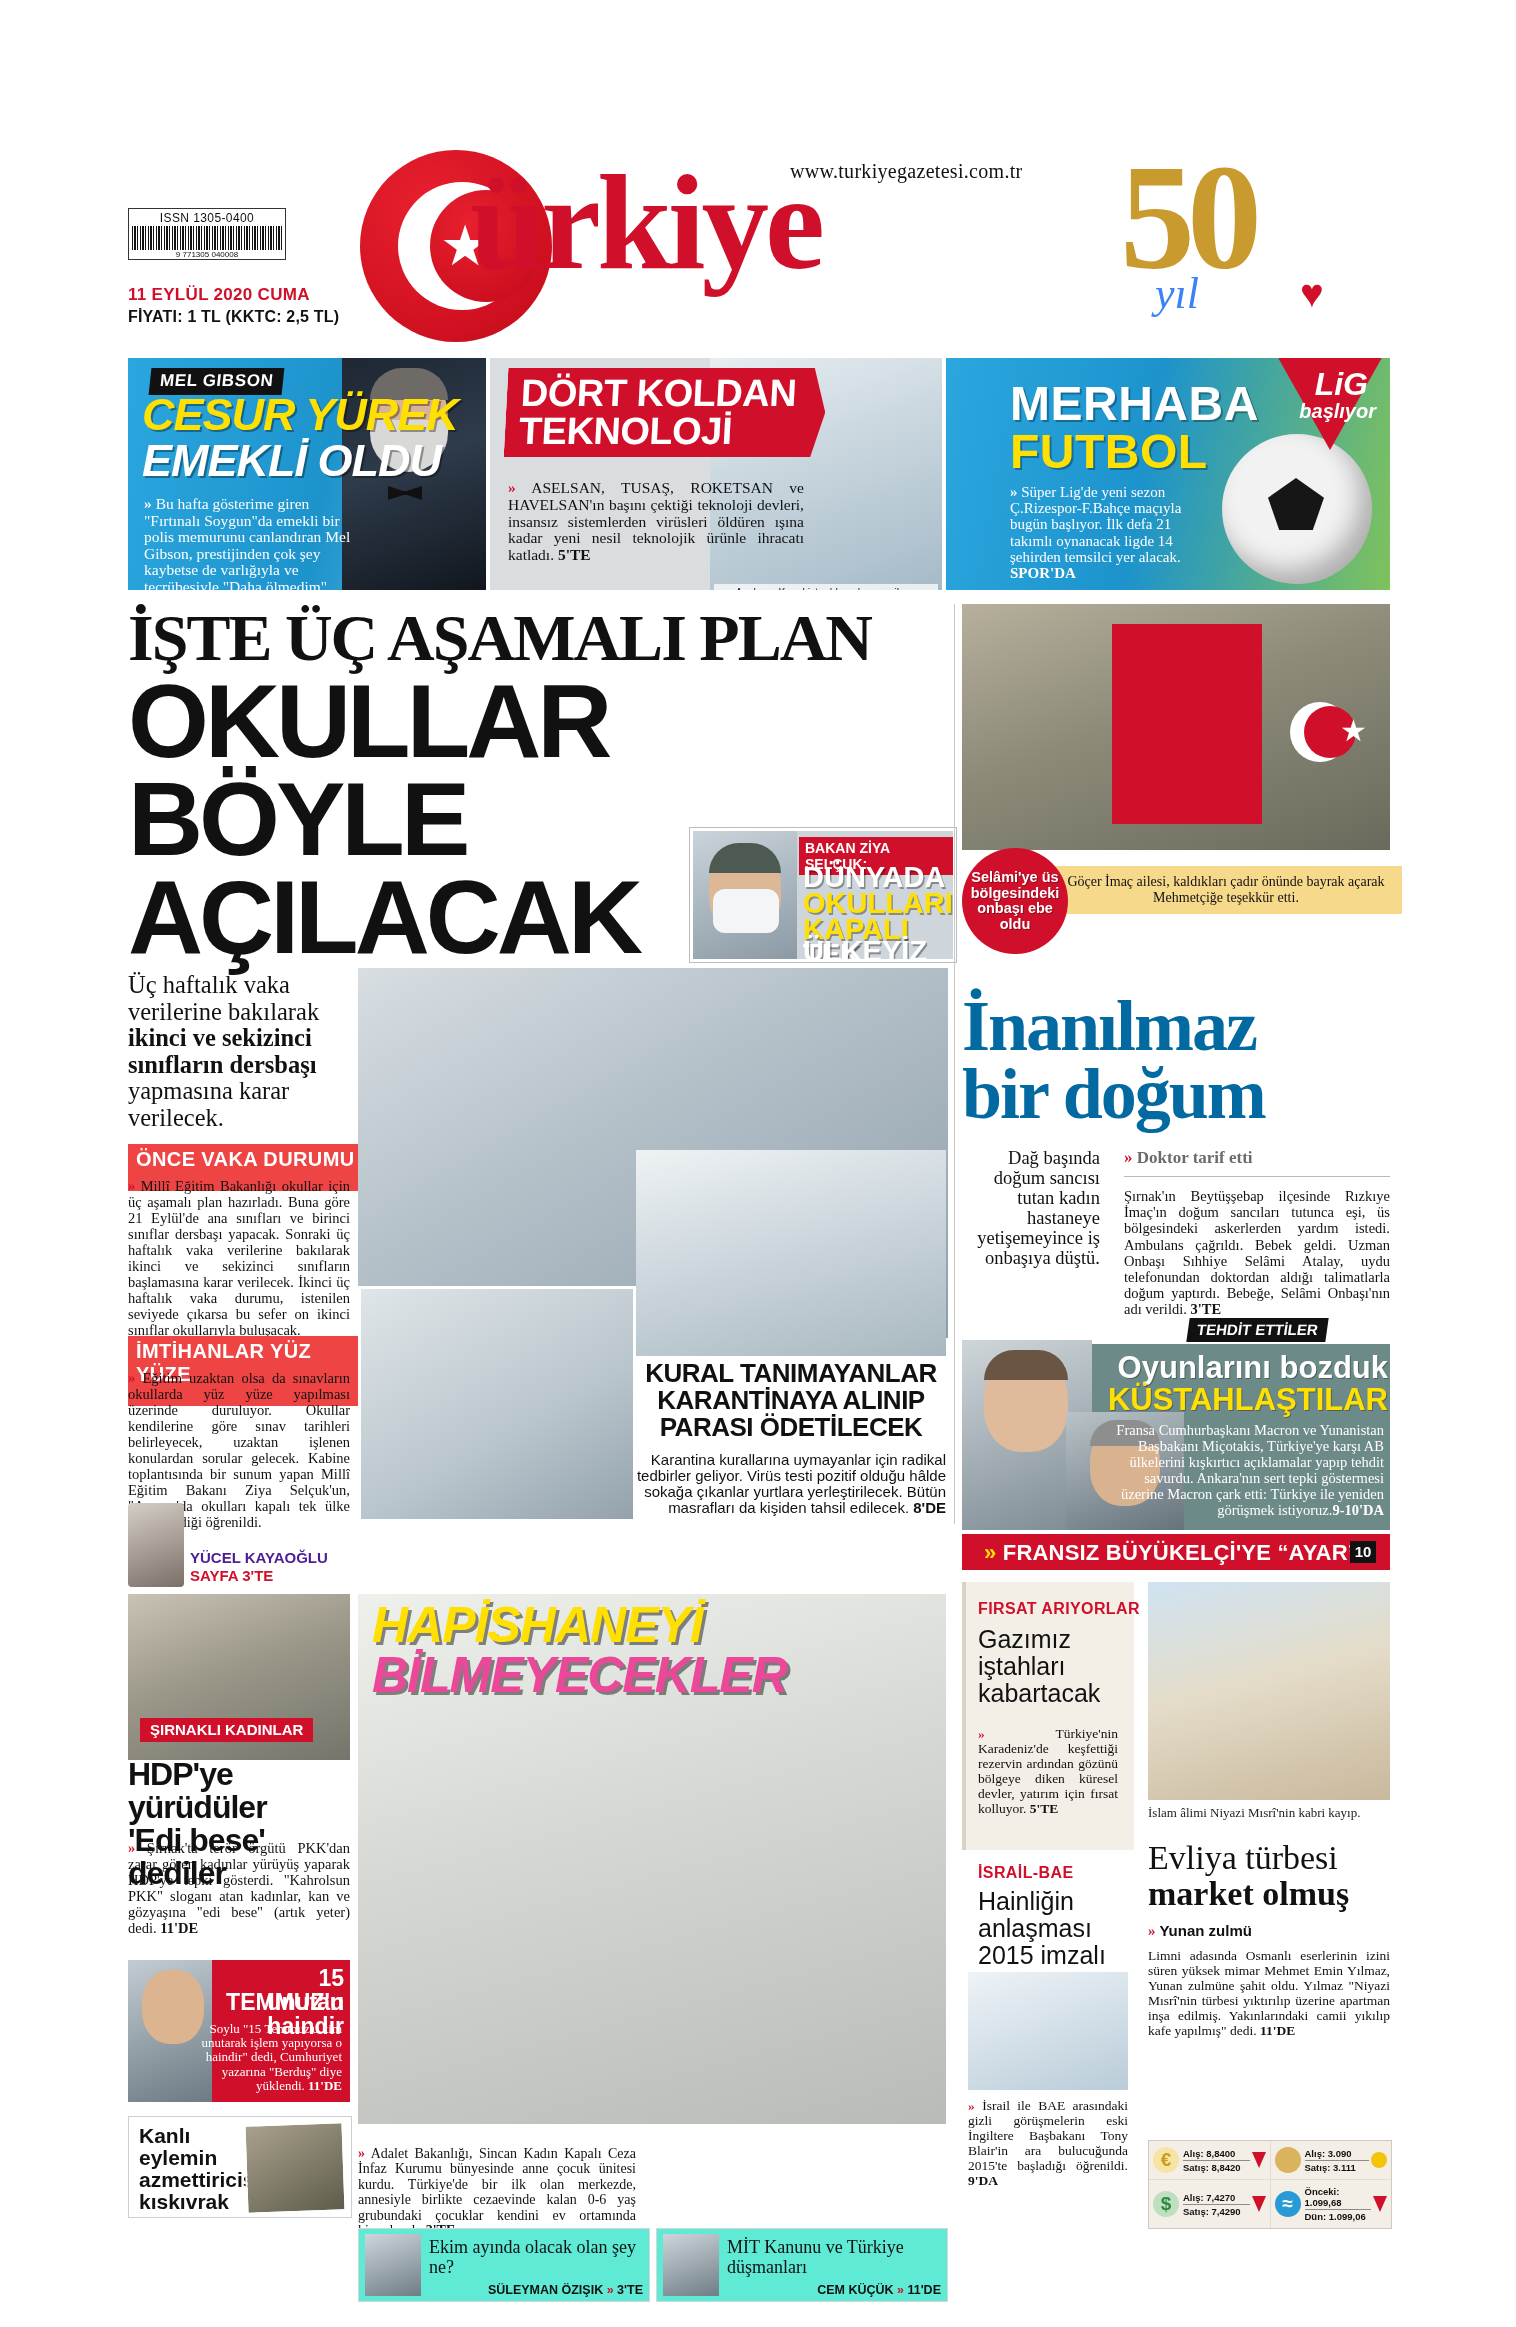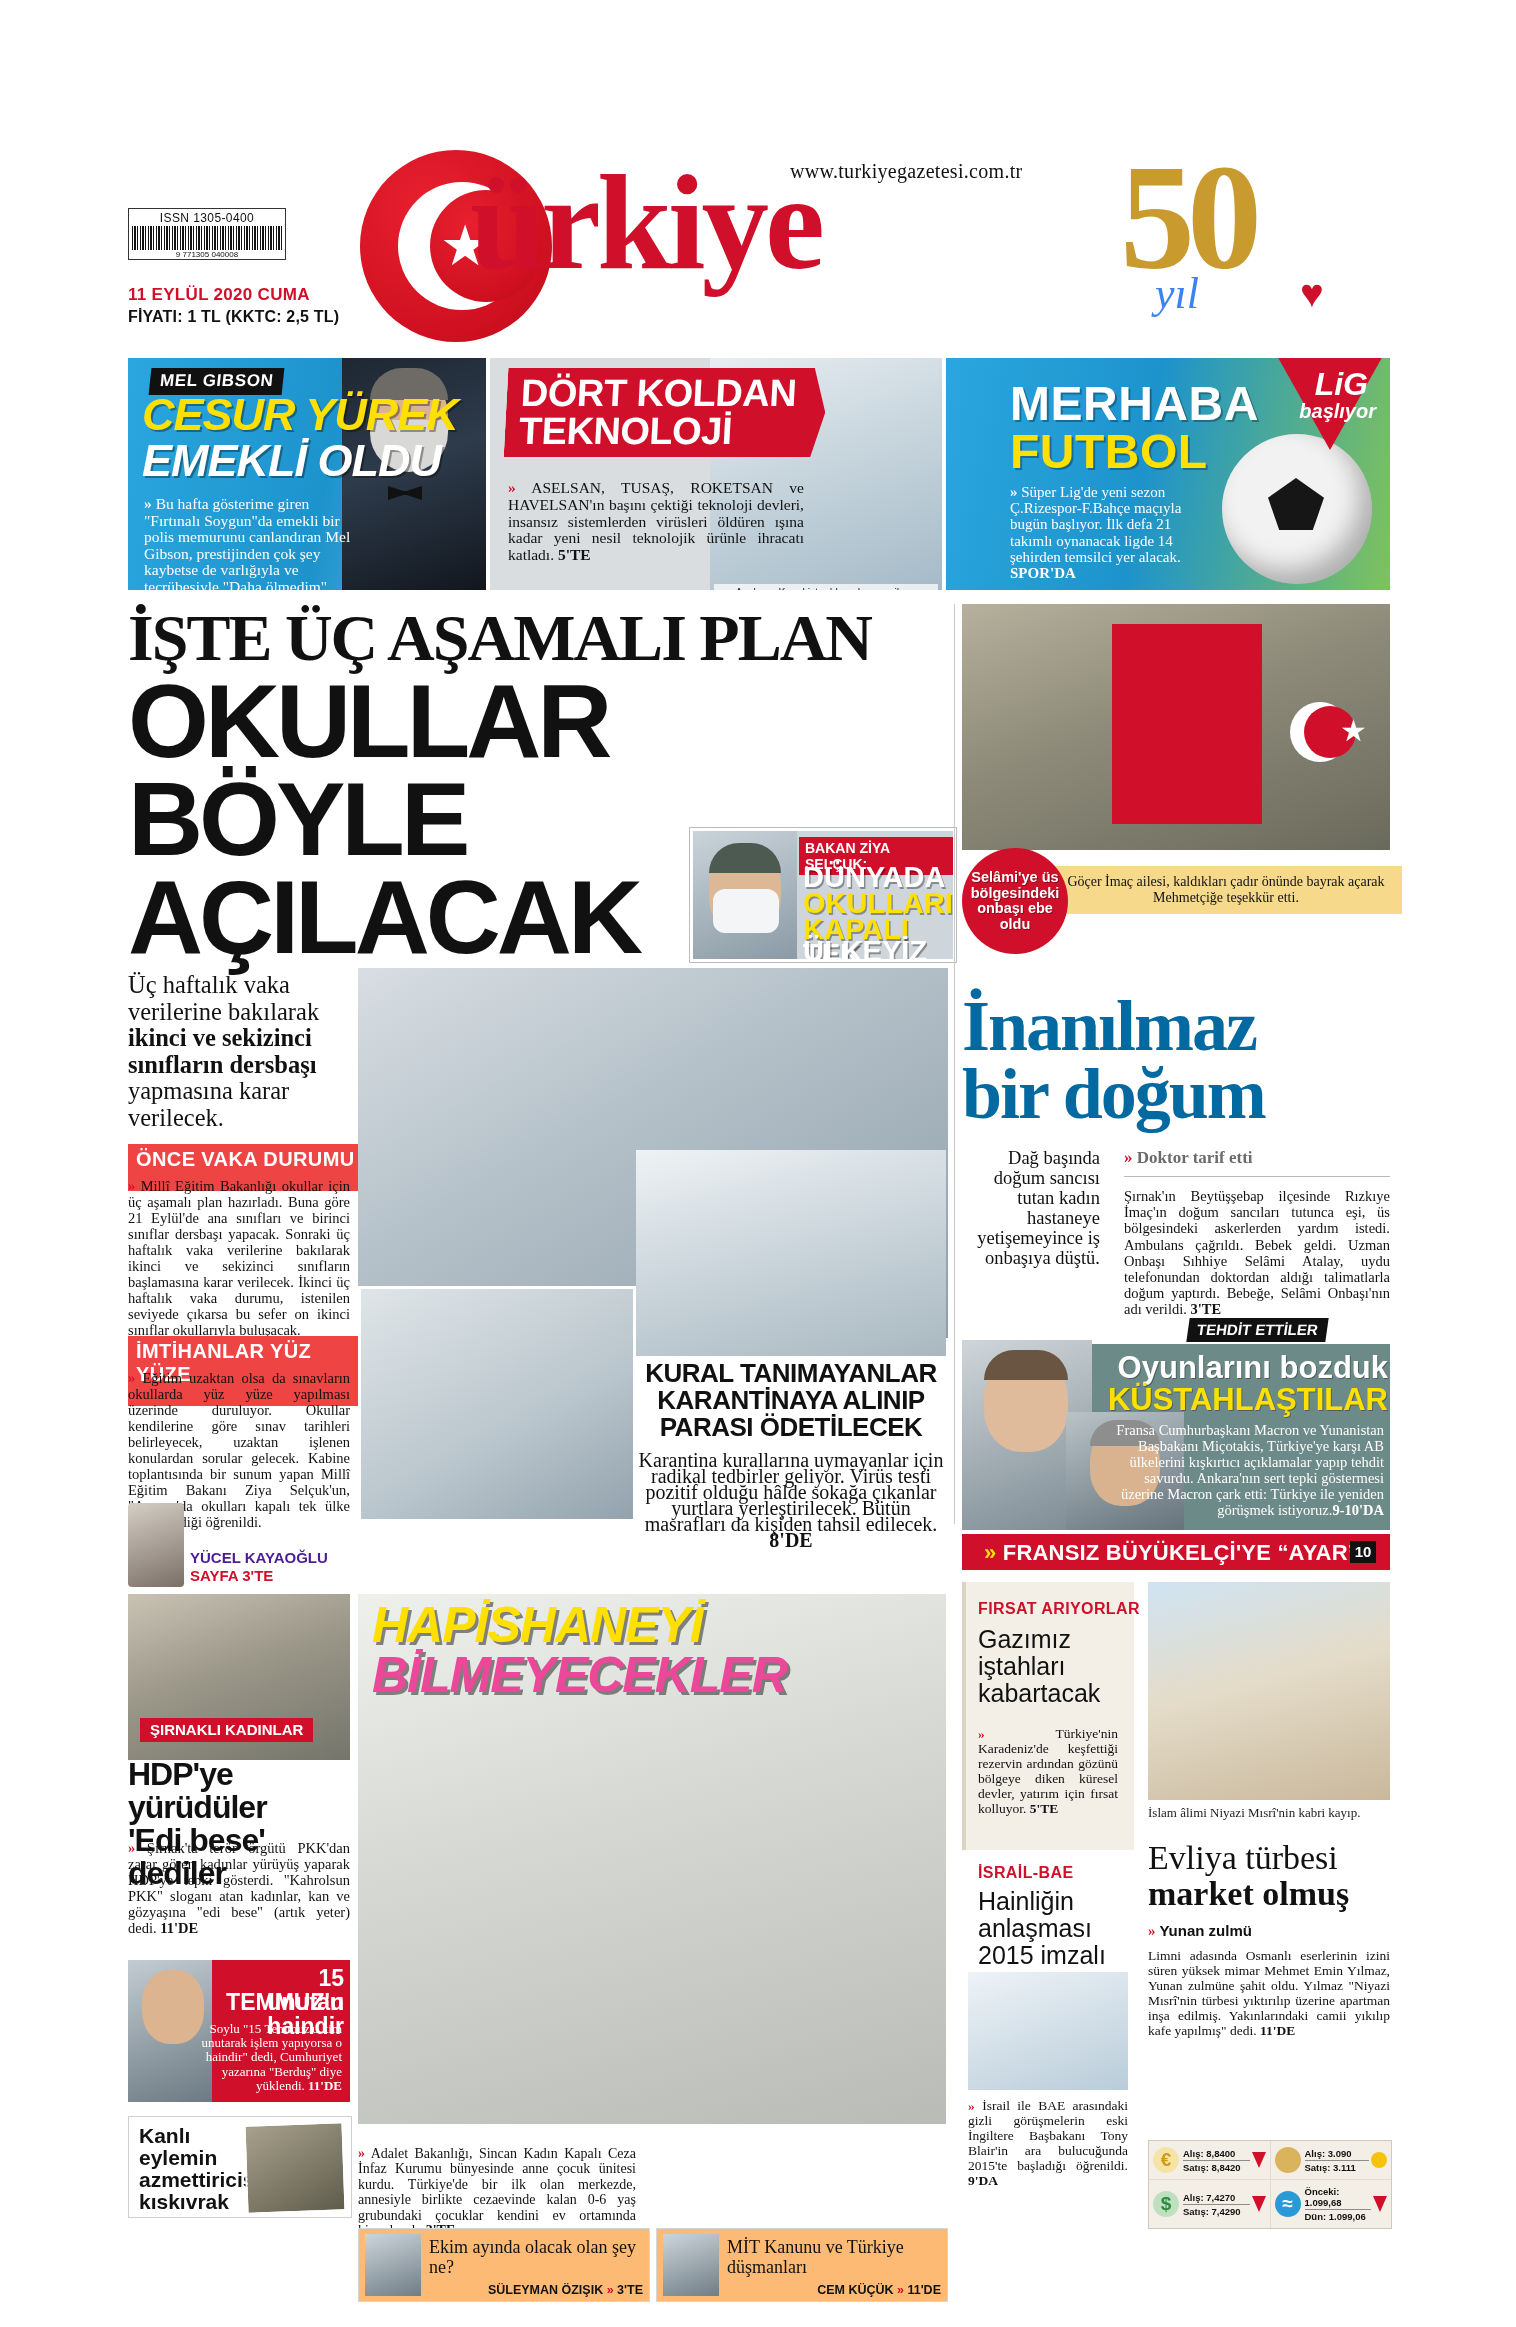--- a/index.html
+++ b/index.html
@@ -142,22 +142,22 @@
      font-family:"Liberation Sans",sans-serif;font-weight:bold;font-size:14px;padding:3px 6px;}
   .selcuk-l{position:absolute;left:110px;font-family:"Liberation Sans",sans-serif;font-weight:bold;
      font-size:29px;line-height:25px;text-shadow:1.5px 1.5px 0 rgba(0,0,0,.35);}
 
   
   .quar-img{position:absolute;left:636px;top:1150px;width:310px;height:206px;
      background:linear-gradient(165deg,#eef2f4 0%,#cdd7dd 45%,#a9b8c0 100%);}
   .quar-h{position:absolute;left:636px;top:1360px;width:310px;
      font-family:"Liberation Sans",sans-serif;font-weight:bold;font-size:26px;line-height:27px;
      text-align:center;color:#111;letter-spacing:-.5px;}
-  .quar-b{position:absolute;left:636px;top:1452px;width:310px;font-family:Liberation Serif, serif;
-     font-size:20px;line-height:16px;text-align:center;}
+  .quar-b{position:absolute;left:636px;top:1452px;width:310px;font-family:Liberation Sans, sans-serif;
+     font-size:15px;line-height:16px;text-align:right;}
 
   .lead-photo{position:absolute;left:358px;top:968px;width:590px;height:370px;
      background:linear-gradient(150deg,#d8dee2 0%,#b6c2ca 40%,#8e9ea9 100%);overflow:hidden;}
   .lead-photo2{position:absolute;left:358px;top:1286px;width:272px;height:230px;
      background:linear-gradient(150deg,#dfe5e8 0%,#b9c5cc 60%,#93a2ad 100%);border:3px solid #fff;}
   .vrule{position:absolute;left:954px;top:604px;width:1px;height:920px;background:#c9c9c9;}
   .r-photo{position:absolute;left:962px;top:604px;width:428px;height:246px;
      background:linear-gradient(160deg,#b6b09c 0%,#8d8a79 45%,#6a6a5c 100%);overflow:hidden;}
   .r-flag{position:absolute;left:150px;top:20px;width:150px;height:200px;background:#d0102a;}
   .r-flag-moon{position:absolute;left:178px;top:78px;width:60px;height:60px;border-radius:50%;background:#fff;}
@@ -239,21 +239,21 @@
      background:linear-gradient(165deg,#eef0ec 0%,#d7dad4 40%,#b9bcb6 100%);}
   .hap-h1{position:absolute;left:372px;top:1600px;
      font-family:"Liberation Sans",sans-serif;font-weight:bold;font-style:italic;font-size:50px;line-height:50px;
      color:#ffe000;letter-spacing:-1px;text-shadow:3px 3px 0 rgba(0,0,0,.45);}
   .hap-h2{position:absolute;left:372px;top:1650px;
      font-family:"Liberation Sans",sans-serif;font-weight:bold;font-style:italic;font-size:50px;line-height:50px;
      color:#ec4899;letter-spacing:-1px;text-shadow:3px 3px 0 rgba(0,0,0,.45);}
   .hap-b{position:absolute;left:358px;top:2146px;width:278px;
      font-family:"Liberation Serif",serif;font-size:14px;line-height:15.4px;}
 
-  .col-foot{position:absolute;top:2228px;height:72px;border:1px solid #d6d6d6;background:#fdba74;}
+  .col-foot{position:absolute;top:2228px;height:72px;border:1px solid #d6d6d6;background:#5eead4;}
   .cf1{left:358px;width:290px;}
   .cf2{left:656px;width:290px;}
   .cf-img{position:absolute;left:6px;top:5px;width:56px;height:62px;
      background:linear-gradient(160deg,#cdd5da,#6f7d86);}
   .cf-h{position:absolute;left:70px;top:8px;width:212px;
      font-family:"Liberation Serif",serif;font-size:18px;line-height:20px;color:#111;}
   .cf-by{position:absolute;right:6px;bottom:4px;
      font-family:"Liberation Sans",sans-serif;font-weight:bold;font-size:12.5px;color:#111;}
 
   

